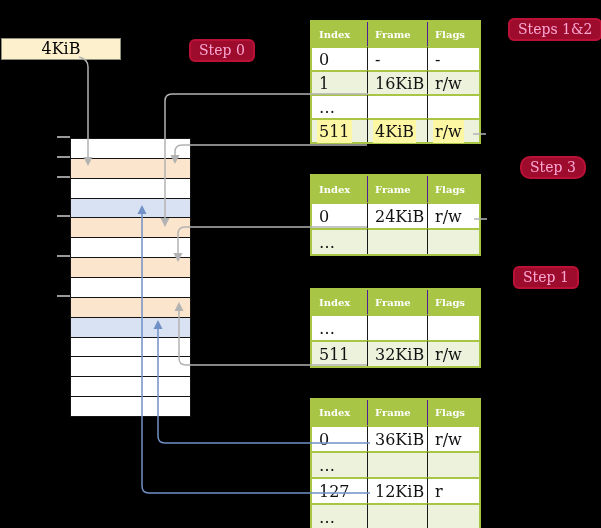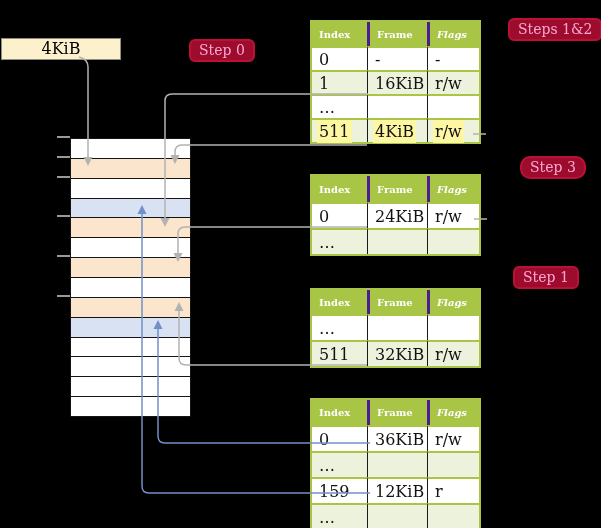--- a/index.html
+++ b/index.html
@@ -32,27 +32,27 @@
   .tick{position:absolute;left:57px;width:13px;height:2px;background:#9a9a9a;}
   
   table.pt{
     position:absolute;left:310px;border-collapse:separate;border-spacing:0;
     border:2px solid #a8c545;background:#fff;table-layout:fixed;
   }
   .pt th{
     background:#a8c545;color:#fff;font-weight:bold;text-align:left;
     font-size:10px;padding:0 0 0 7px;box-sizing:border-box;height:24px;
   }
-  .pt th+th{border-left:3px solid #4c1d95;margin-left:10px;}
+  .pt th+th{border-left:1px solid #4c1d95;margin-left:10px;}
   .pt td{
     font-size:16px;color:#111;padding:0 0 0 7px;box-sizing:border-box;
     border-top:2px solid #a8c545;height:26px;vertical-align:middle;
   }
   .pt td+td{border-left:1px solid #1a1a1a;}
-  .pt .c0{width:55px;} .pt .c1{width:60px;} .pt .c2{width:52px;font-style:italic;}
+  .pt .c0{width:55px;} .pt .c1{width:60px;} .pt .c2{width:52px;}
   .pt tr.alt td{background:#edf2dc;}
   .pt.t1{top:20px;} .pt.t1 td{height:24px;}
   .pt.t2{top:174px;} .pt.t2 th{height:26px;}
   .pt.t3{top:288px;} .pt.t3 th{height:24px;} .pt.t3 td{height:26px;}
   .pt.t4{top:398px;} .pt.t4 th{height:25px;}
   .hl{background:#fdf6a2;box-shadow:0 0 0 2px #fdf6a2;}
   
   svg.overlay{position:absolute;left:0;top:0;z-index:10;pointer-events:none;}
 </style>
 </head>
@@ -180,21 +180,21 @@
         <td><span>0</span></td>
         <td><span>36KiB</span></td>
         <td><span>r/w</span></td>
       </tr>
       <tr class="alt">
         <td><span>…</span></td>
         <td><span></span></td>
         <td><span></span></td>
       </tr>
       <tr>
-        <td><span>159</span></td>
+        <td><span>127</span></td>
         <td><span>12KiB</span></td>
         <td><span>r</span></td>
       </tr>
       <tr class="alt">
         <td><span>…</span></td>
         <td><span></span></td>
         <td><span></span></td>
       </tr>
     </tbody>
   </table>

